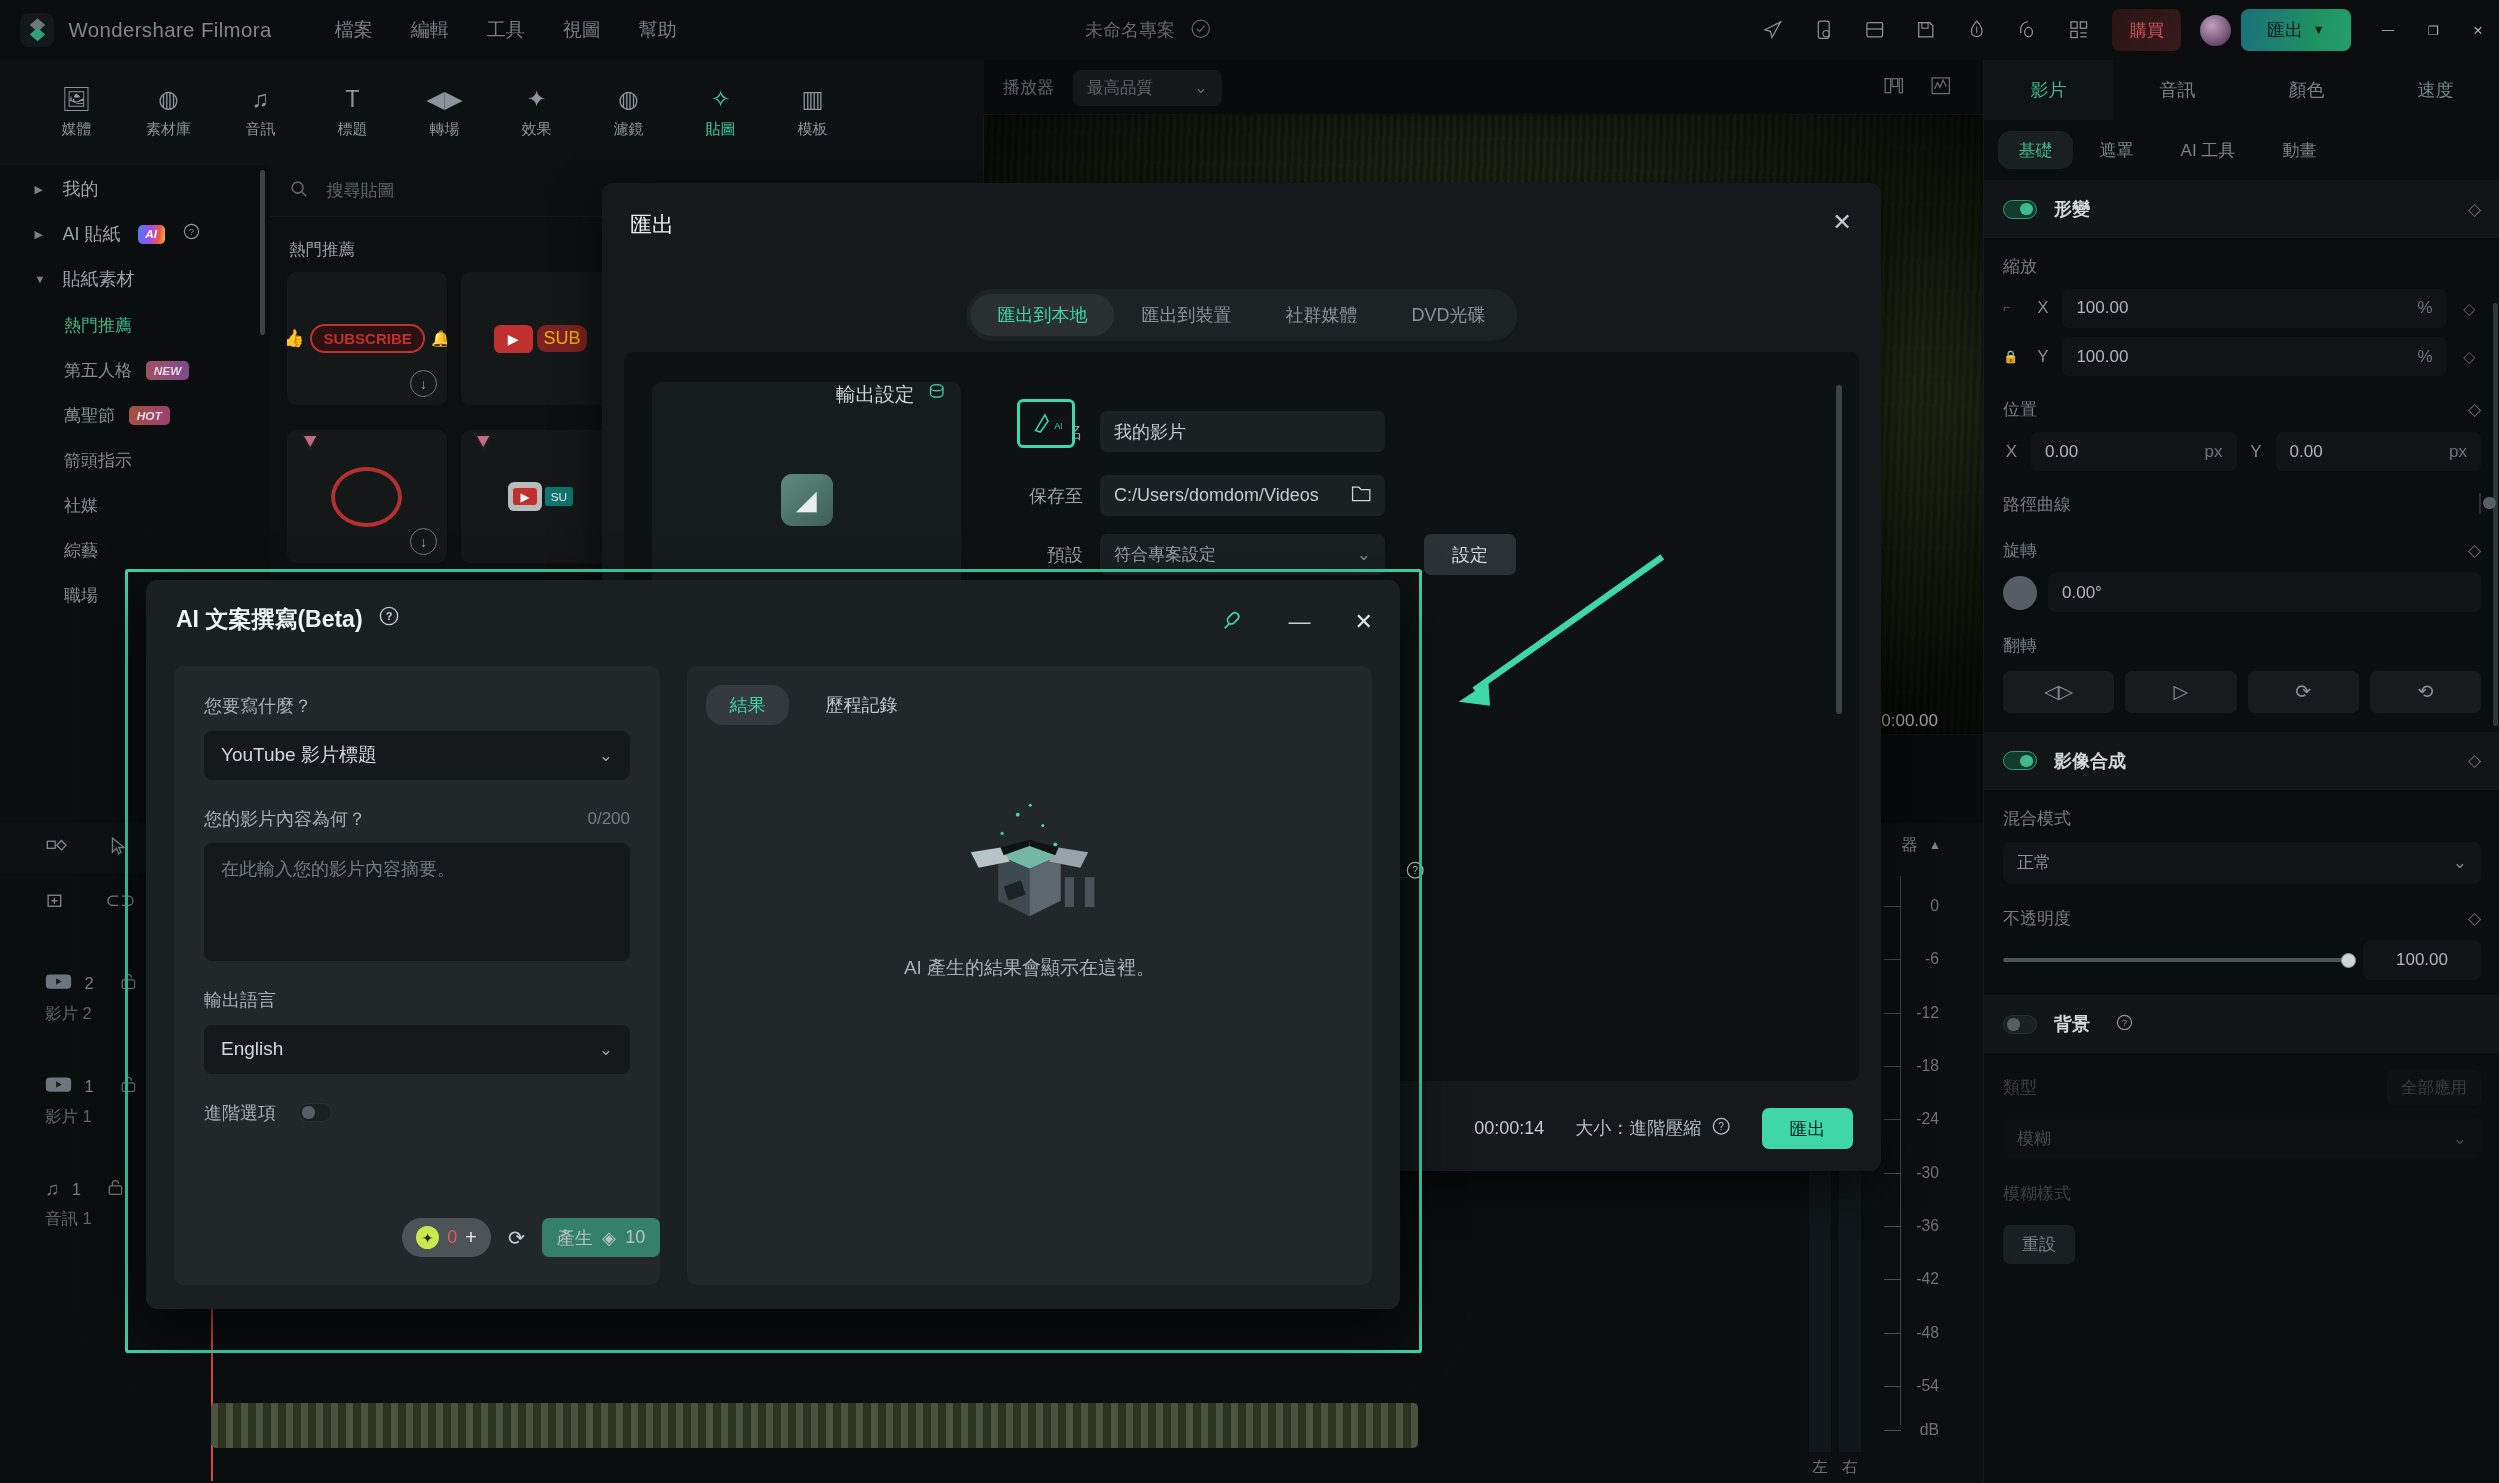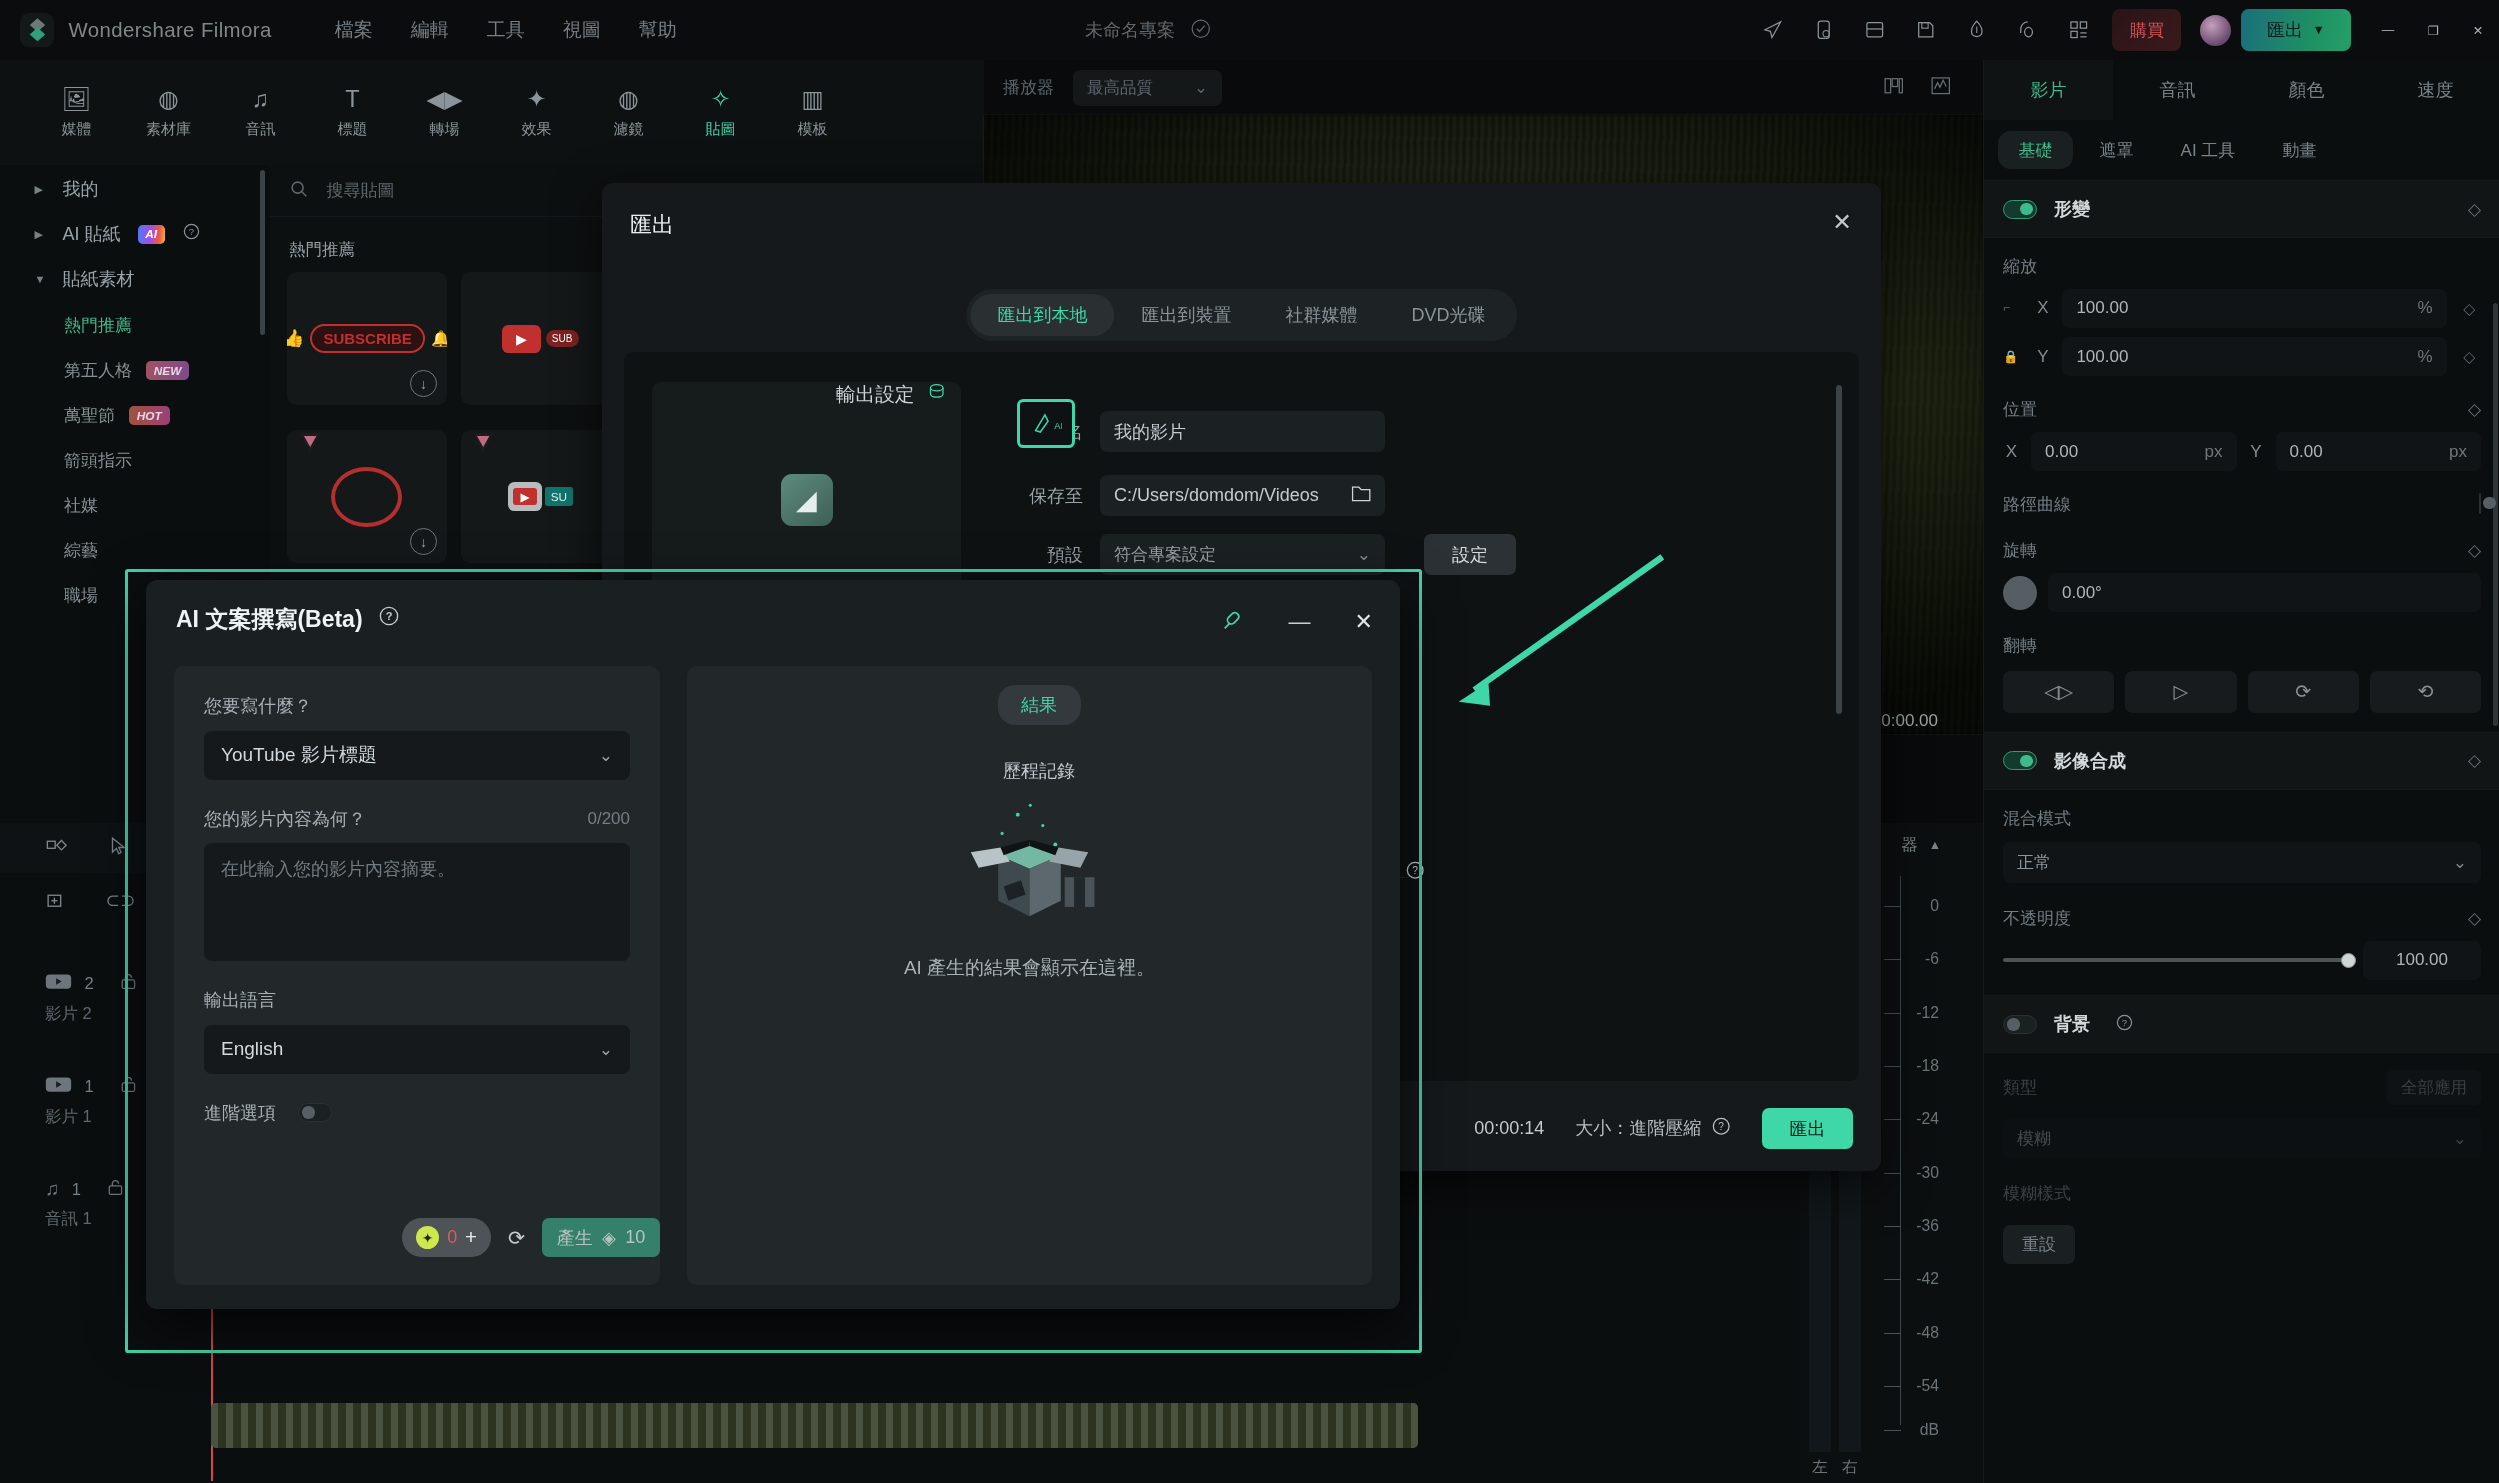--- a/index.html
+++ b/index.html
@@ -310,21 +310,21 @@
     align-items:center; gap:7.8px; padding: 0 14px; }
   .credit-dot { width:23.5px; height:23.5px; border-radius:50%; background:#cde84f;
     display:flex; align-items:center; justify-content:center; color:#1d2b12; font-size:14px;}
   .credit-num { color:#e05a5a; font-size:18px; }
   .credit-plus { color:#e6ebee; font-size:20.4px; }
   .refresh-ic { color:#c5ccd1; font-size:20.4px; }
   .gen-btn { width:118px; height:39px; border-radius:7px; background:#35806a;
     display:flex; align-items:center; justify-content:center; gap:9.4px; color:#b7c3be; font-size:18px;}
   .ai-right { position:absolute; left:541px; top:86px; width:685px; height:619px;
     background:#22272a; border-radius:9.4px; }
-  .ai-rtabs { display:flex; align-items:center; gap:27px; padding: 19px 0 0 19px; flex-direction: column; }
+  .ai-rtabs { display:flex; align-items:center; gap:13px; padding: 19px 0 0 19px; }
   .ai-rtab { padding: 7.8px 23.5px; border-radius: 17px; font-size:18px; color:#c3cad0;}
   .ai-rtab.active { background:#33393c; color:#3fd6a8; }
   .ai-empty { position:absolute; left:0; right:0; top:133px; display:flex; flex-direction:column;
     align-items:center; gap:20.4px; }
   .ai-empty-txt { color:#aab2b8; font-size:19px; }
 
   
   .arrow-anno { position:absolute; left:1434px; top:557px; width:235px; height:235px; pointer-events:none;}
 </style>
 </head>
@@ -515,21 +515,21 @@
     <div class="sec-title">熱門推薦</div>
     <div class="grid">
       <div class="card">
         <span style="color:#b8bec2;font-size:17px;margin-right:6.3px">👍</span>
         <span class="sub-pill">SUBSCRIBE</span>
         <span style="color:#b8bec2;font-size:15.7px;margin-left:6.3px">🔔</span>
         <span class="dl-icon">↓</span>
       </div>
       <div class="card">
         <span class="yt-play">▶</span>
-        <span style="background:#7d2220;color:#ffffff;font-size:10px;padding:3.1px 6.3px;border-radius:9px;margin-left:4.7px">SUB</span>
+        <span style="background:#7d2220;color:#eab308;font-size:18px;padding:3.1px 6.3px;border-radius:9px;margin-left:4.7px">SUB</span>
       </div>
       <div class="card"></div>
       <div class="card"></div>
       <div class="card" style="margin-top:11px">
         <span class="pin-marker">
           <svg width="20.4" height="31" viewBox="0 0 26 40">
               <polygon points="13,0 26,0 13,26 0,0" fill="#1c1c1c"></polygon>
               <polygon points="13,4 21,4 13,18 5,4" fill="#c26b84"></polygon>
             </svg>
         </span>

